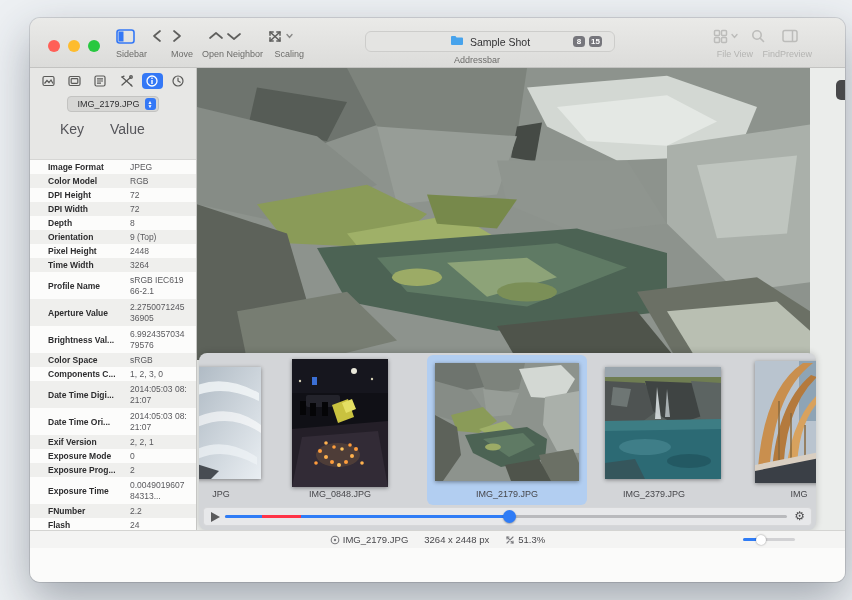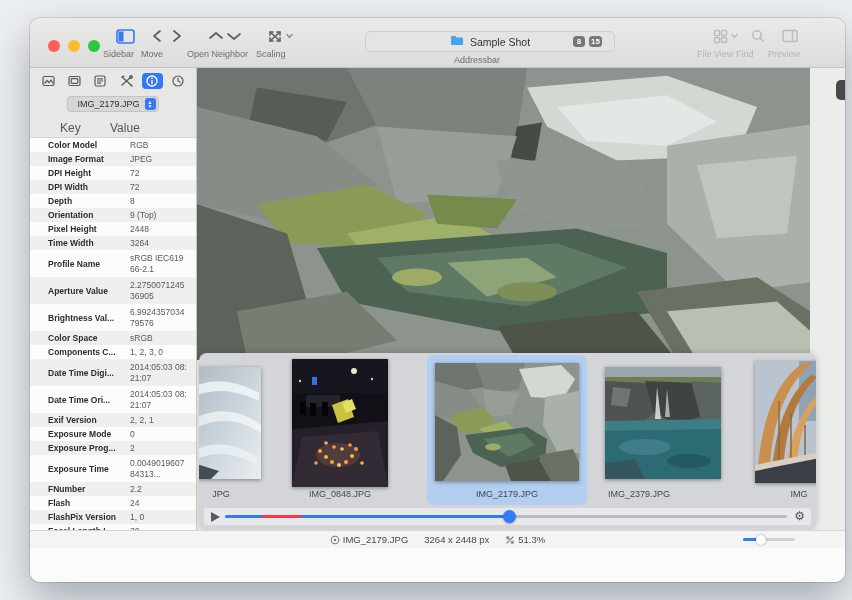--- a/index.html
+++ b/index.html
@@ -10,21 +10,21 @@
     background:#ececea; border-radius:10px; overflow:hidden;
     box-shadow:0 18px 45px rgba(40,50,65,.38), 0 0 0 1px rgba(0,0,0,.12); }
 
   
   .titlebar { position:absolute; left:0; top:0; right:0; height:50px;
     background:linear-gradient(#eaeae8,#dcdcda); border-bottom:1px solid #c3c3c1; }
   .tl { position:absolute; left:18px; top:22px; display:flex; gap:8px; }
   .tl span { width:12px; height:12px; border-radius:50%; display:block; }
   .tl .r { background:#ff5f57; } .tl .y { background:#febc2e; } .tl .g { background:#28c840; }
 
-  .tbtn { position:absolute; top:6px; text-align:left; color:#6c6c6a; font-size:9px; }
+  .tbtn { position:absolute; top:6px; text-align:right; color:#6c6c6a; font-size:9px; }
   .tbtn .ic { height:24px; display:flex; align-items:center; justify-content:center; gap:3px; }
   .tbtn .lbl { display:block; margin-top:1px; white-space:nowrap; }
   .tbtn.disabled { color:#b4b4b2; }
   .tbtn.disabled svg * { stroke:#bcbcba !important; }
 
   .addrbar { position:absolute; left:335px; top:13px; width:250px; height:21px;
     background:#e4e4e2; border:1px solid #cdcdcb; border-radius:6px;
     display:flex; align-items:center; justify-content:center; gap:6px; font-size:10.5px; color:#323234; }
   .addrbar .badges { position:absolute; right:12px; top:4px; display:flex; gap:4px; }
   .badge { background:#76767c; color:#fff; font-size:8px; line-height:11px; min-width:12px;
@@ -37,21 +37,21 @@
     background:#e7e7e5; border-right:1px solid #c6c6c4; }
   .tabs { display:flex; justify-content:center; gap:5px; padding-top:5px; }
   .tab { width:21px; height:16px; border-radius:4px; display:flex; align-items:center; justify-content:center; }
   .tab.active { background:#3478f6; }
   .pill-row { display:flex; justify-content:center; margin-top:7px; }
   .pill { background:#d7d7d5; border:1px solid #c3c3c1; border-radius:4px; font-size:9px;
     color:#2e2e30; padding:1px 2px 1px 9px; display:flex; align-items:center; gap:5px; }
   .stepper { background:#3478f6; border-radius:3px; width:11px; height:12px; color:#fff;
     display:flex; flex-direction:column; align-items:center; justify-content:center;
     font-size:5px; line-height:4px; }
-  .cols { display:flex; font-size:12px; color:#55555a; padding:9px 0 2px; border-bottom:1px solid #d6d6d4; }
+  .cols { display:flex; font-size:14px; color:#55555a; padding:9px 0 22px; border-bottom:1px solid #d6d6d4; }
   .cols .ck { padding-left:30px; width:80px; }
   .table { background:#fcfcfb; }
   .trow { display:flex; align-items:center; min-height:14px; }
   .trow.tall { min-height:27px; }
   .trow:nth-child(even) { background:#efefed; }
   .trow .k { font-weight:bold; font-size:8.5px; color:#2d2d2f; padding-left:18px; width:100px; flex:none; }
   .trow .v { font-size:8.5px; color:#59595d; width:58px; word-break:break-all; line-height:11px; }
 
   
   .main { position:absolute; left:167px; top:50px; right:0; bottom:52px; background:#ebedeb; overflow:hidden; }
@@ -67,21 +67,21 @@
   .t1 { left:-6px; top:14px; width:68px; height:112px; }
   .t2 { left:93px; top:6px; width:96px; height:128px; }
   .t3box { position:absolute; left:228px; top:2px; width:160px; height:150px; background:#b2cef1; border-radius:6px; }
   .t3 { left:236px; top:10px; width:144px; height:118px; }
   .t4 { left:406px; top:14px; width:116px; height:112px; }
   .t5 { left:556px; top:8px; width:70px; height:122px; }
   .tlabel { position:absolute; top:136px; font-size:9px; color:#46464a; text-align:center; white-space:nowrap; }
   .l1 { left:2px; width:40px; text-align:center; }
   .l2 { left:93px; width:96px; }
   .l3 { left:228px; width:160px; }
-  .l4 { left:382px; width:116px; }
+  .l4 { left:397px; width:116px; }
   .l5 { left:540px; width:120px; }
 
   .scrub { position:absolute; left:4px; right:4px; top:154px; height:19px; background:#e7e8ea;
     border-radius:4px; box-shadow:inset 0 0 0 1px rgba(0,0,0,.07); }
   .play { position:absolute; left:8px; top:4.5px; width:0; height:0;
     border-left:9px solid #5a5a5c; border-top:5px solid transparent; border-bottom:5px solid transparent; }
   .track { position:absolute; left:22px; top:8px; width:562px; height:3px; background:#b9babd; border-radius:2px; }
   .seg { position:absolute; top:0; height:3px; border-radius:2px; }
   .segA { left:0; width:285px; background:#2f7cf6; }
   .segRed { left:37px; width:39px; background:#ff3347; border-radius:0; }
@@ -263,26 +263,26 @@
       </div>
     </div>
 
     <div class="cols">
       <span class="ck">Key</span>
       <span class="cv">Value</span>
     </div>
 
     <div class="table">
       <div class="trow">
+          <span class="k">Image Format</span>
+          <span class="v">JPEG</span>
+        </div>
+      <div class="trow">
           <span class="k">Color Model</span>
           <span class="v">RGB</span>
-        </div>
-      <div class="trow">
-          <span class="k">Image Format</span>
-          <span class="v">JPEG</span>
         </div>
       <div class="trow">
           <span class="k">DPI Height</span>
           <span class="v">72</span>
         </div>
       <div class="trow">
           <span class="k">DPI Width</span>
           <span class="v">72</span>
         </div>
       <div class="trow">

